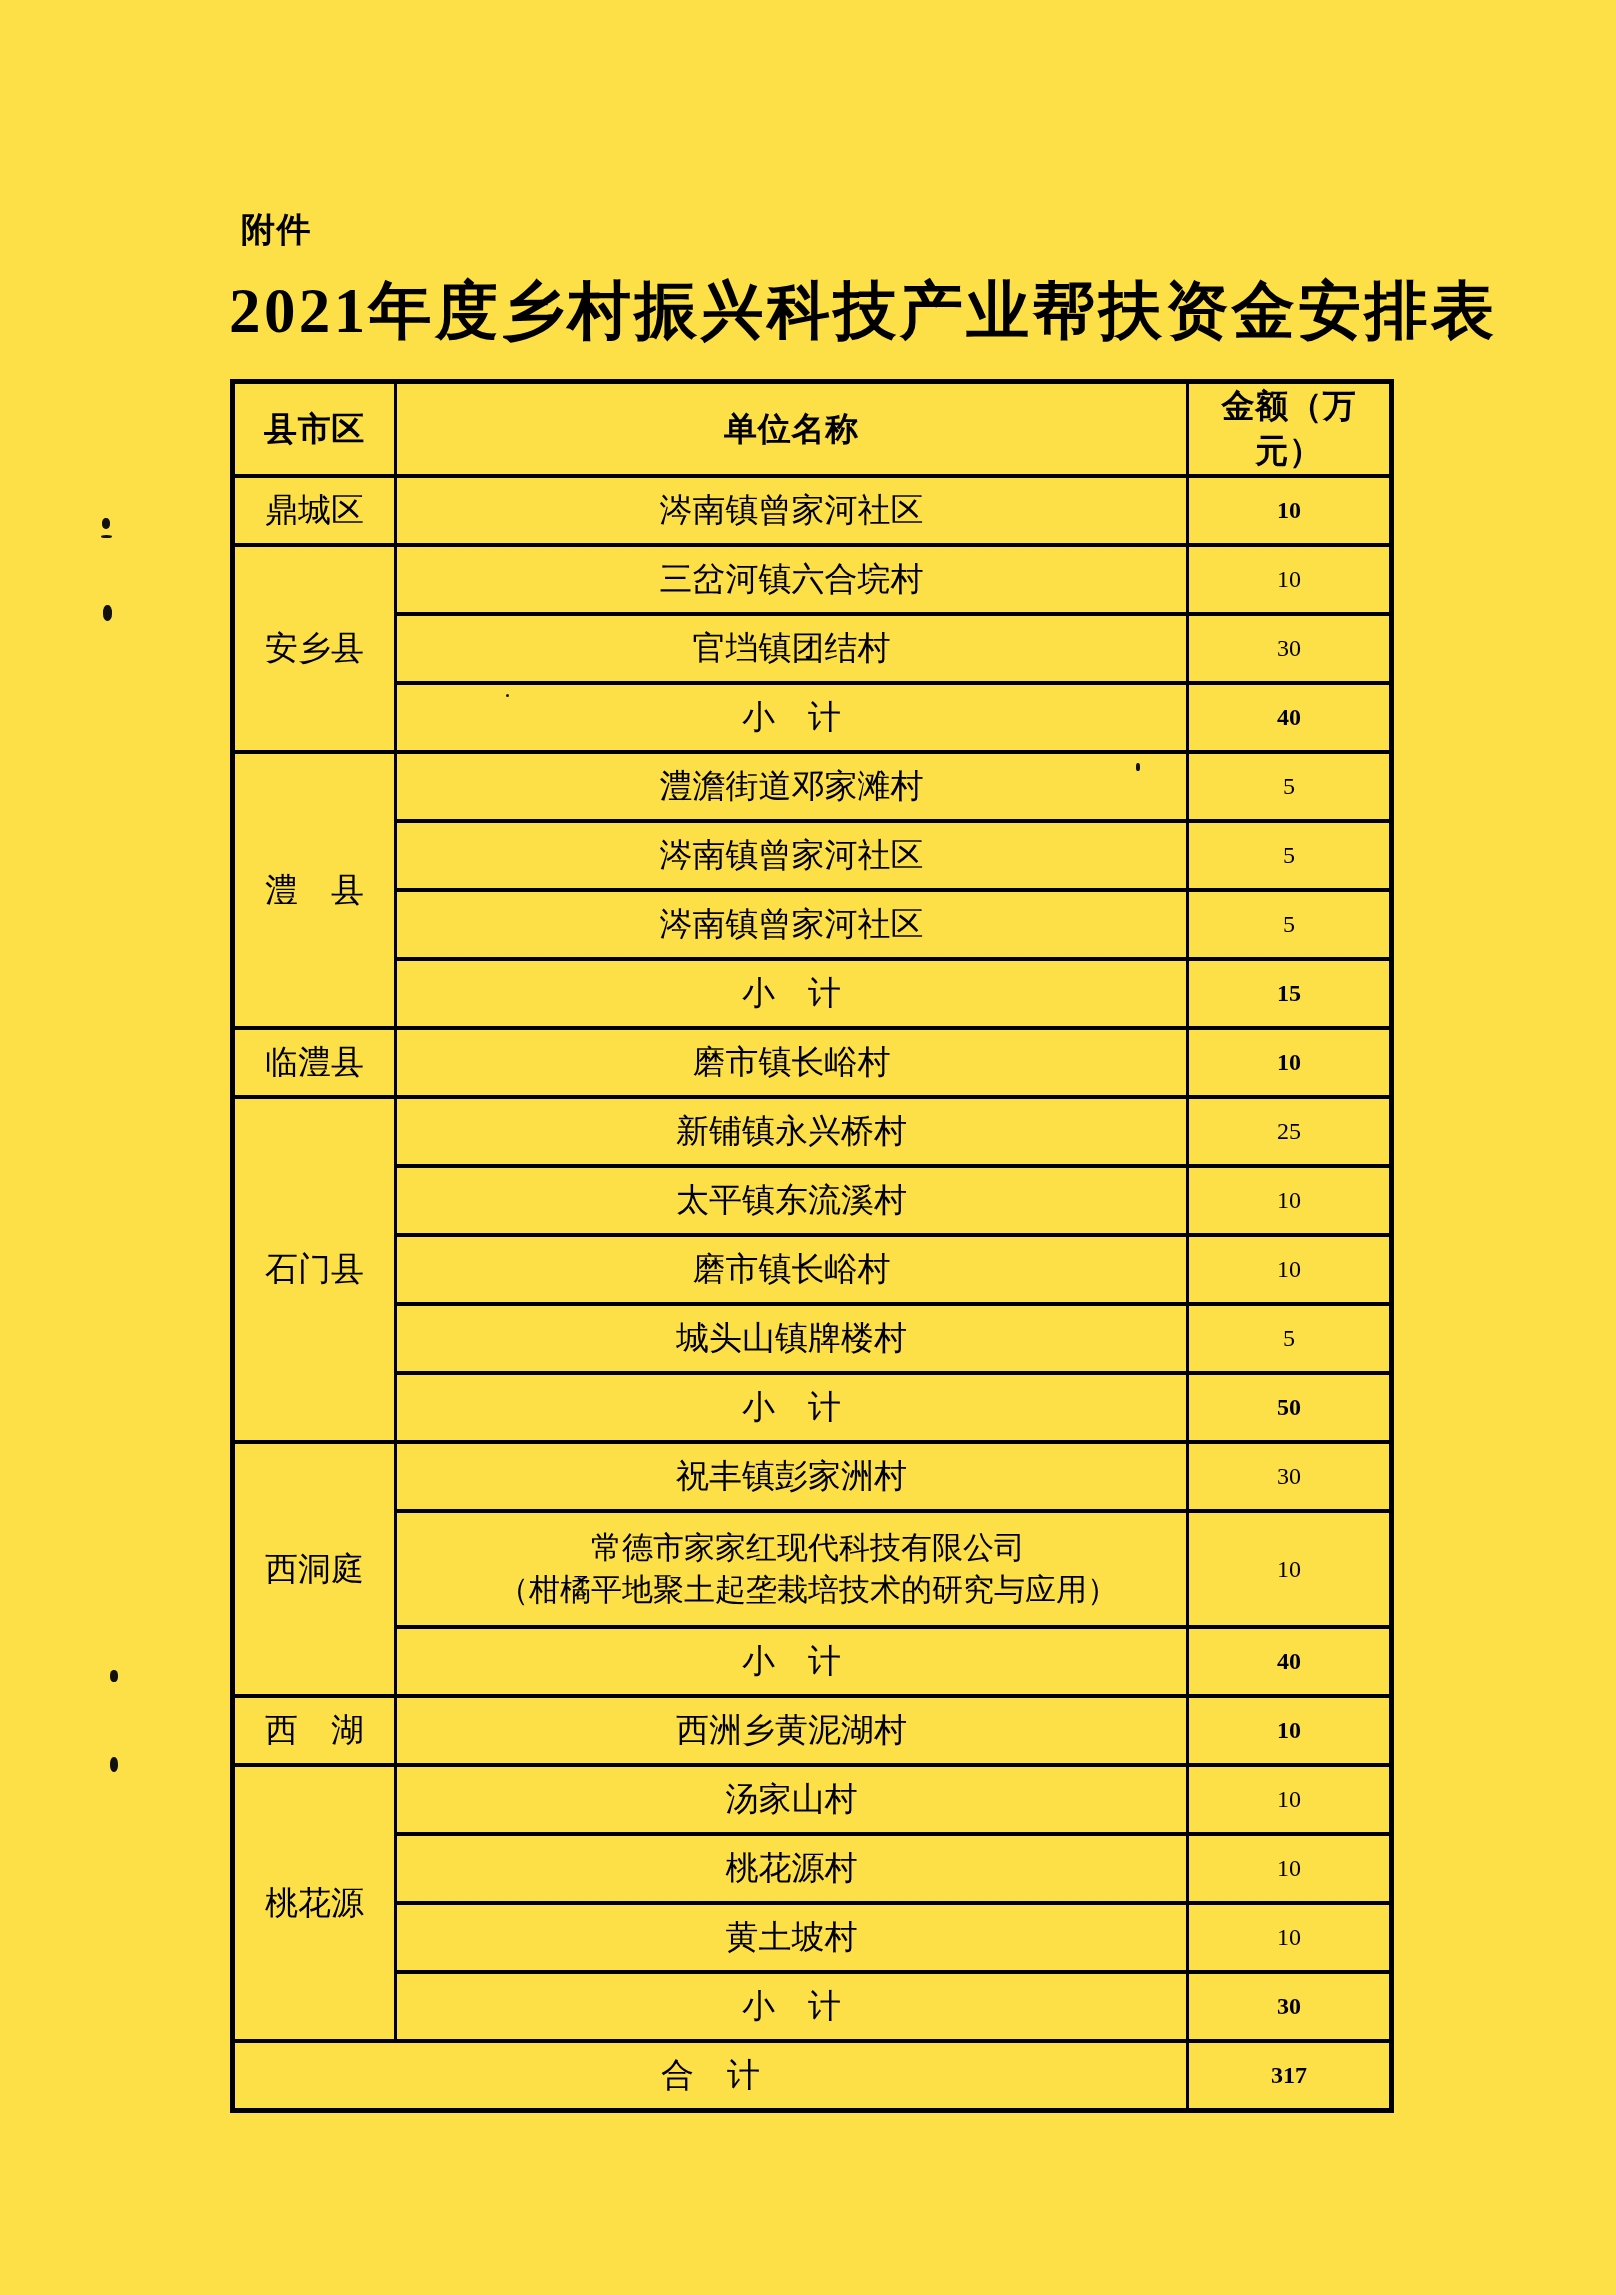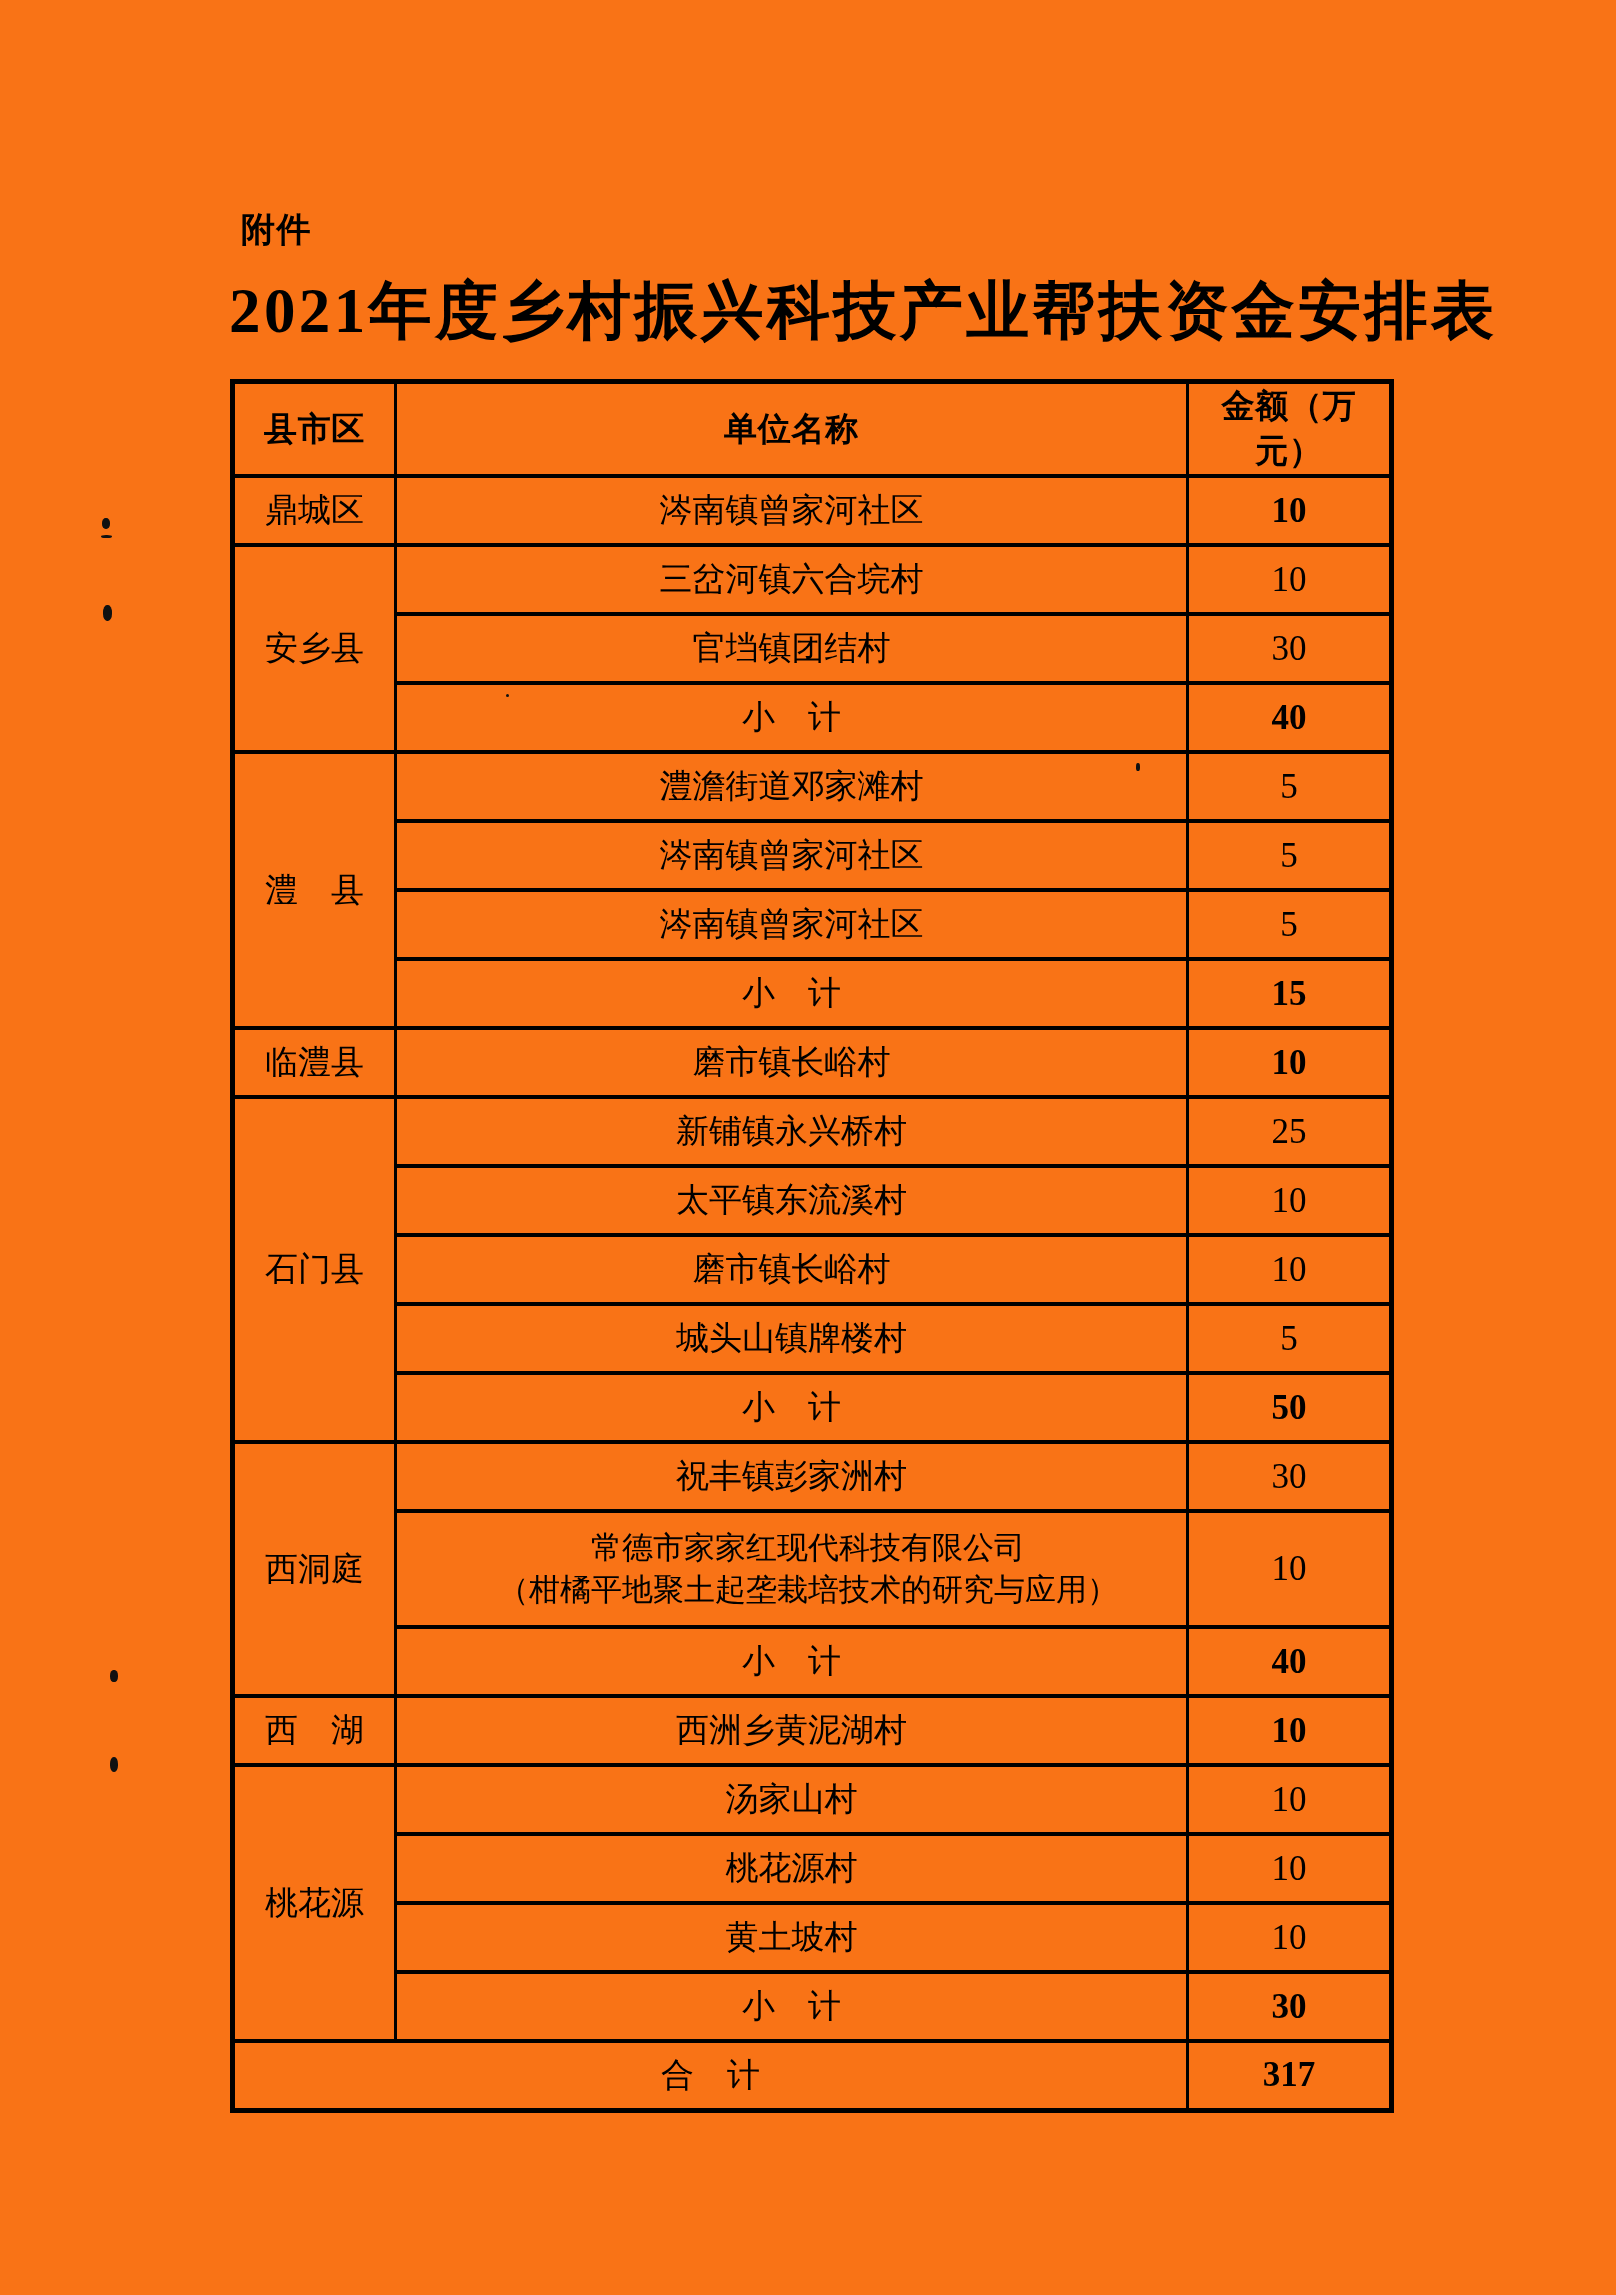--- a/index.html
+++ b/index.html
@@ -1,20 +1,20 @@
 <!DOCTYPE html>
 <html style="font-size:11px"><head>
 <meta charset="utf-8">
 <style>
   html,body{margin:0;padding:0;background:#e8e8e8;}
   #page{
     position:relative;
     width:1616px;
     height:2295px;
-    background:#f97316;
+    background:#fde047;
     font-family:"Liberation Serif","DejaVu Serif",serif;
     color:#000;
     overflow:hidden;
   }
   #attachment-label{
     position:absolute;
     left:241px;
     top:207px;
     font-size:34px;
     font-weight:bold;
@@ -62,21 +62,21 @@
   #fund-table th{
     font-size:33px;
     font-weight:bold;
     letter-spacing:0.7px;
   }
   #fund-table td{
     font-size:33px;
     font-weight:normal;
   }
   #fund-table td.amount{
-    font-size:35px;
+    font-size:24px;
     font-family:Liberation Serif, serif;
   }
   #fund-table td.b{
     font-weight:bold;
   }
   #fund-table td.unit div{
     line-height:42px;
     font-size:31px;
     margin-left:33px;
   }

